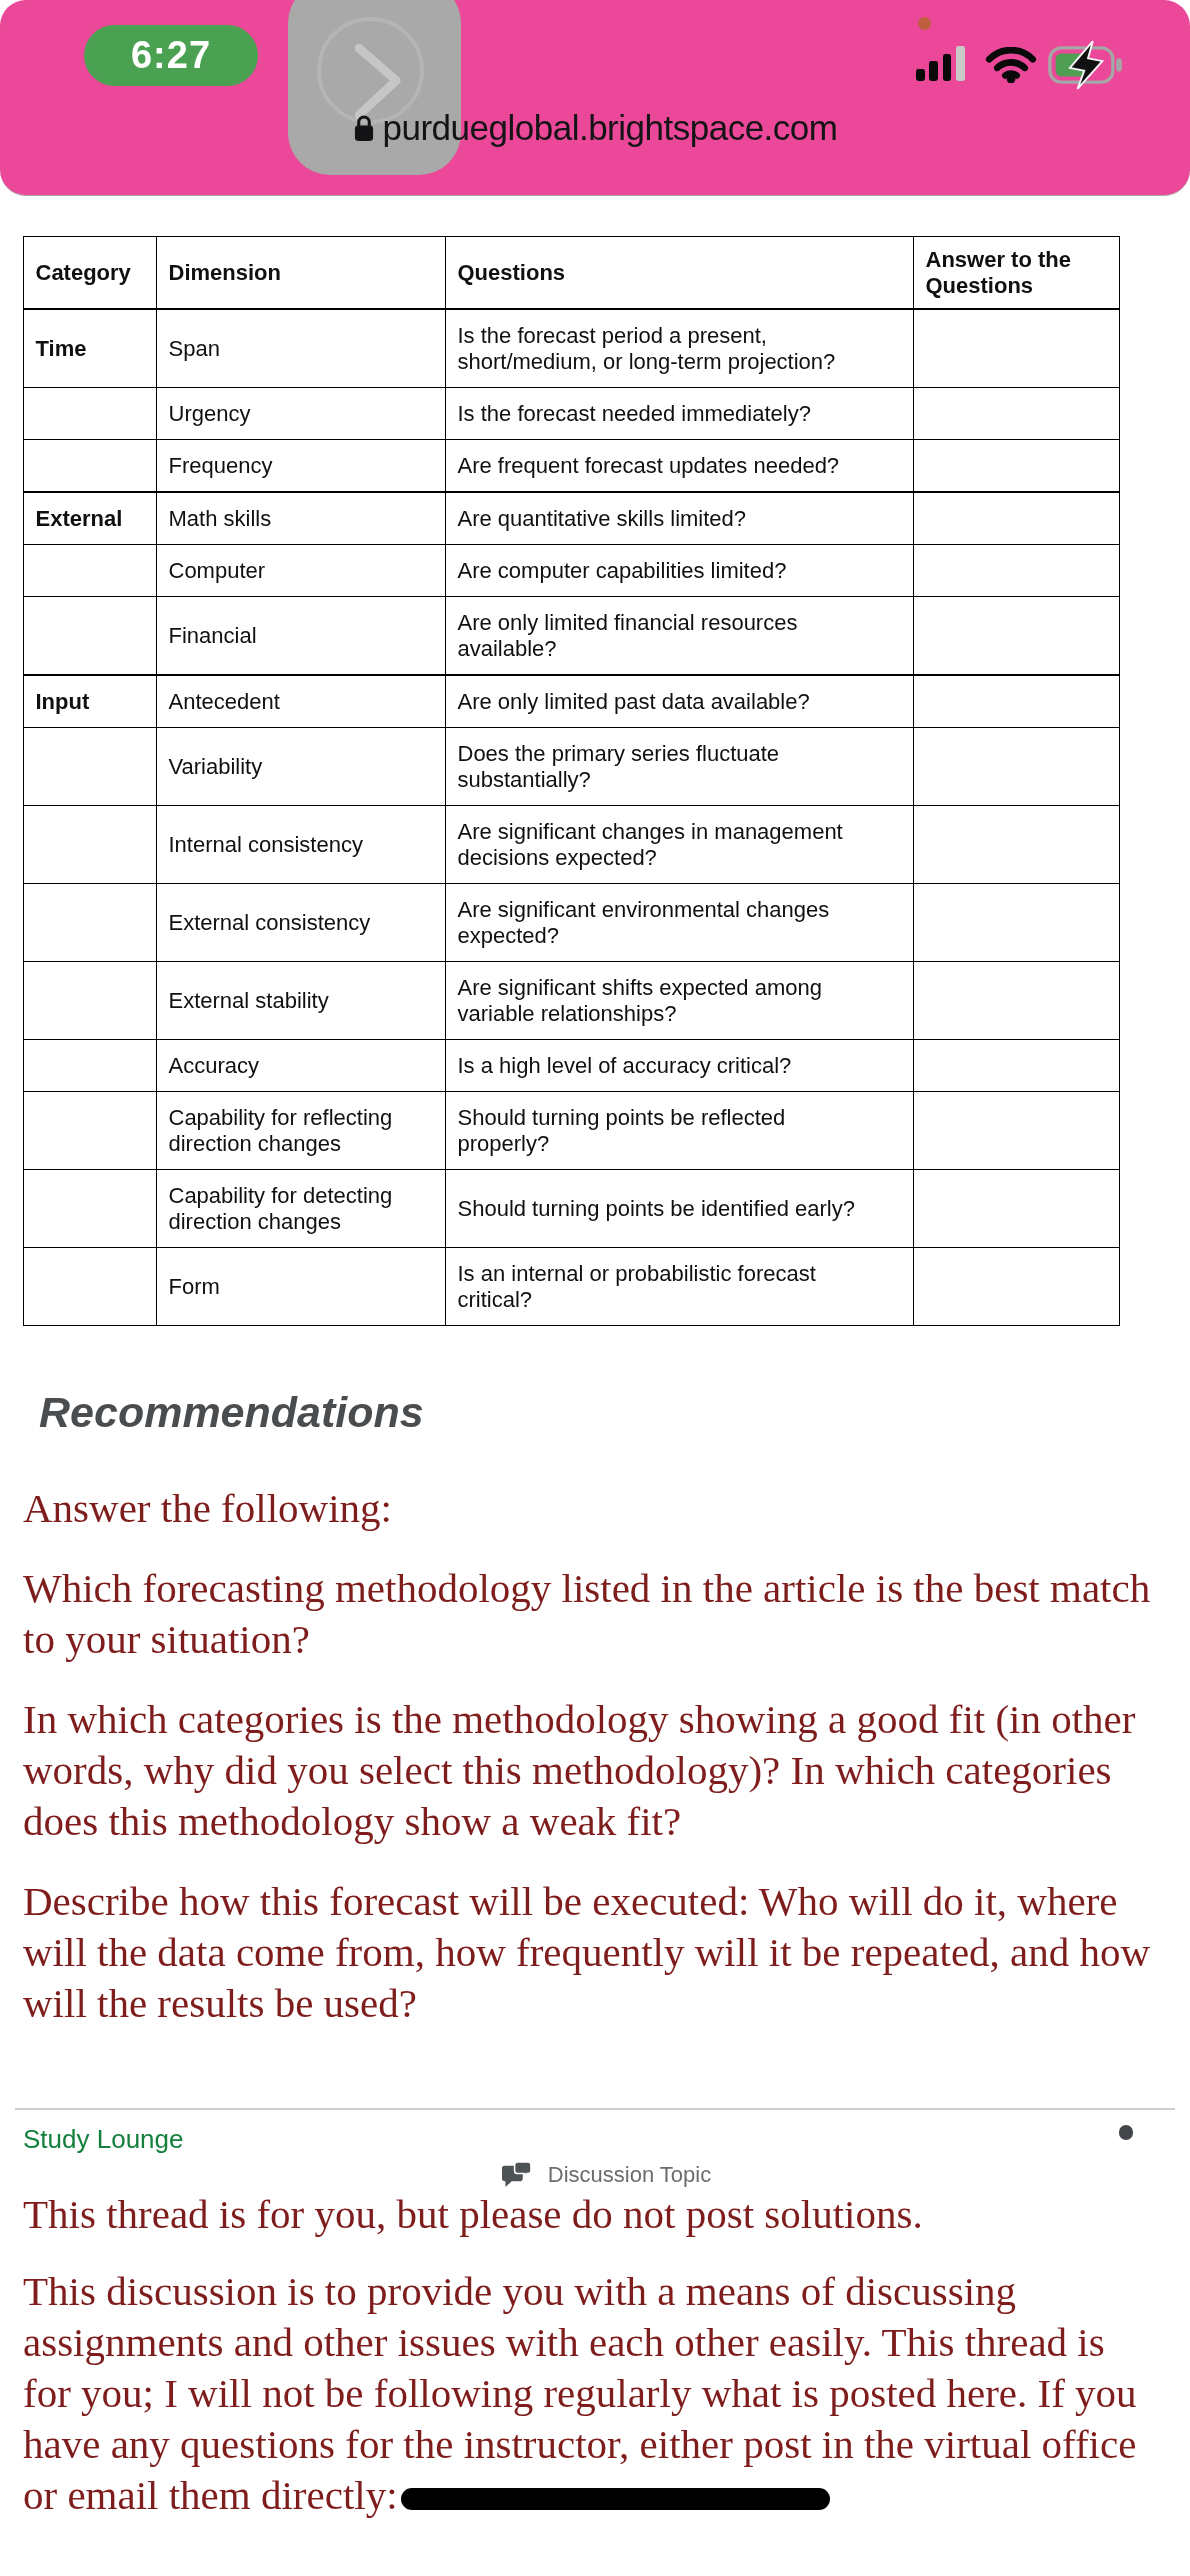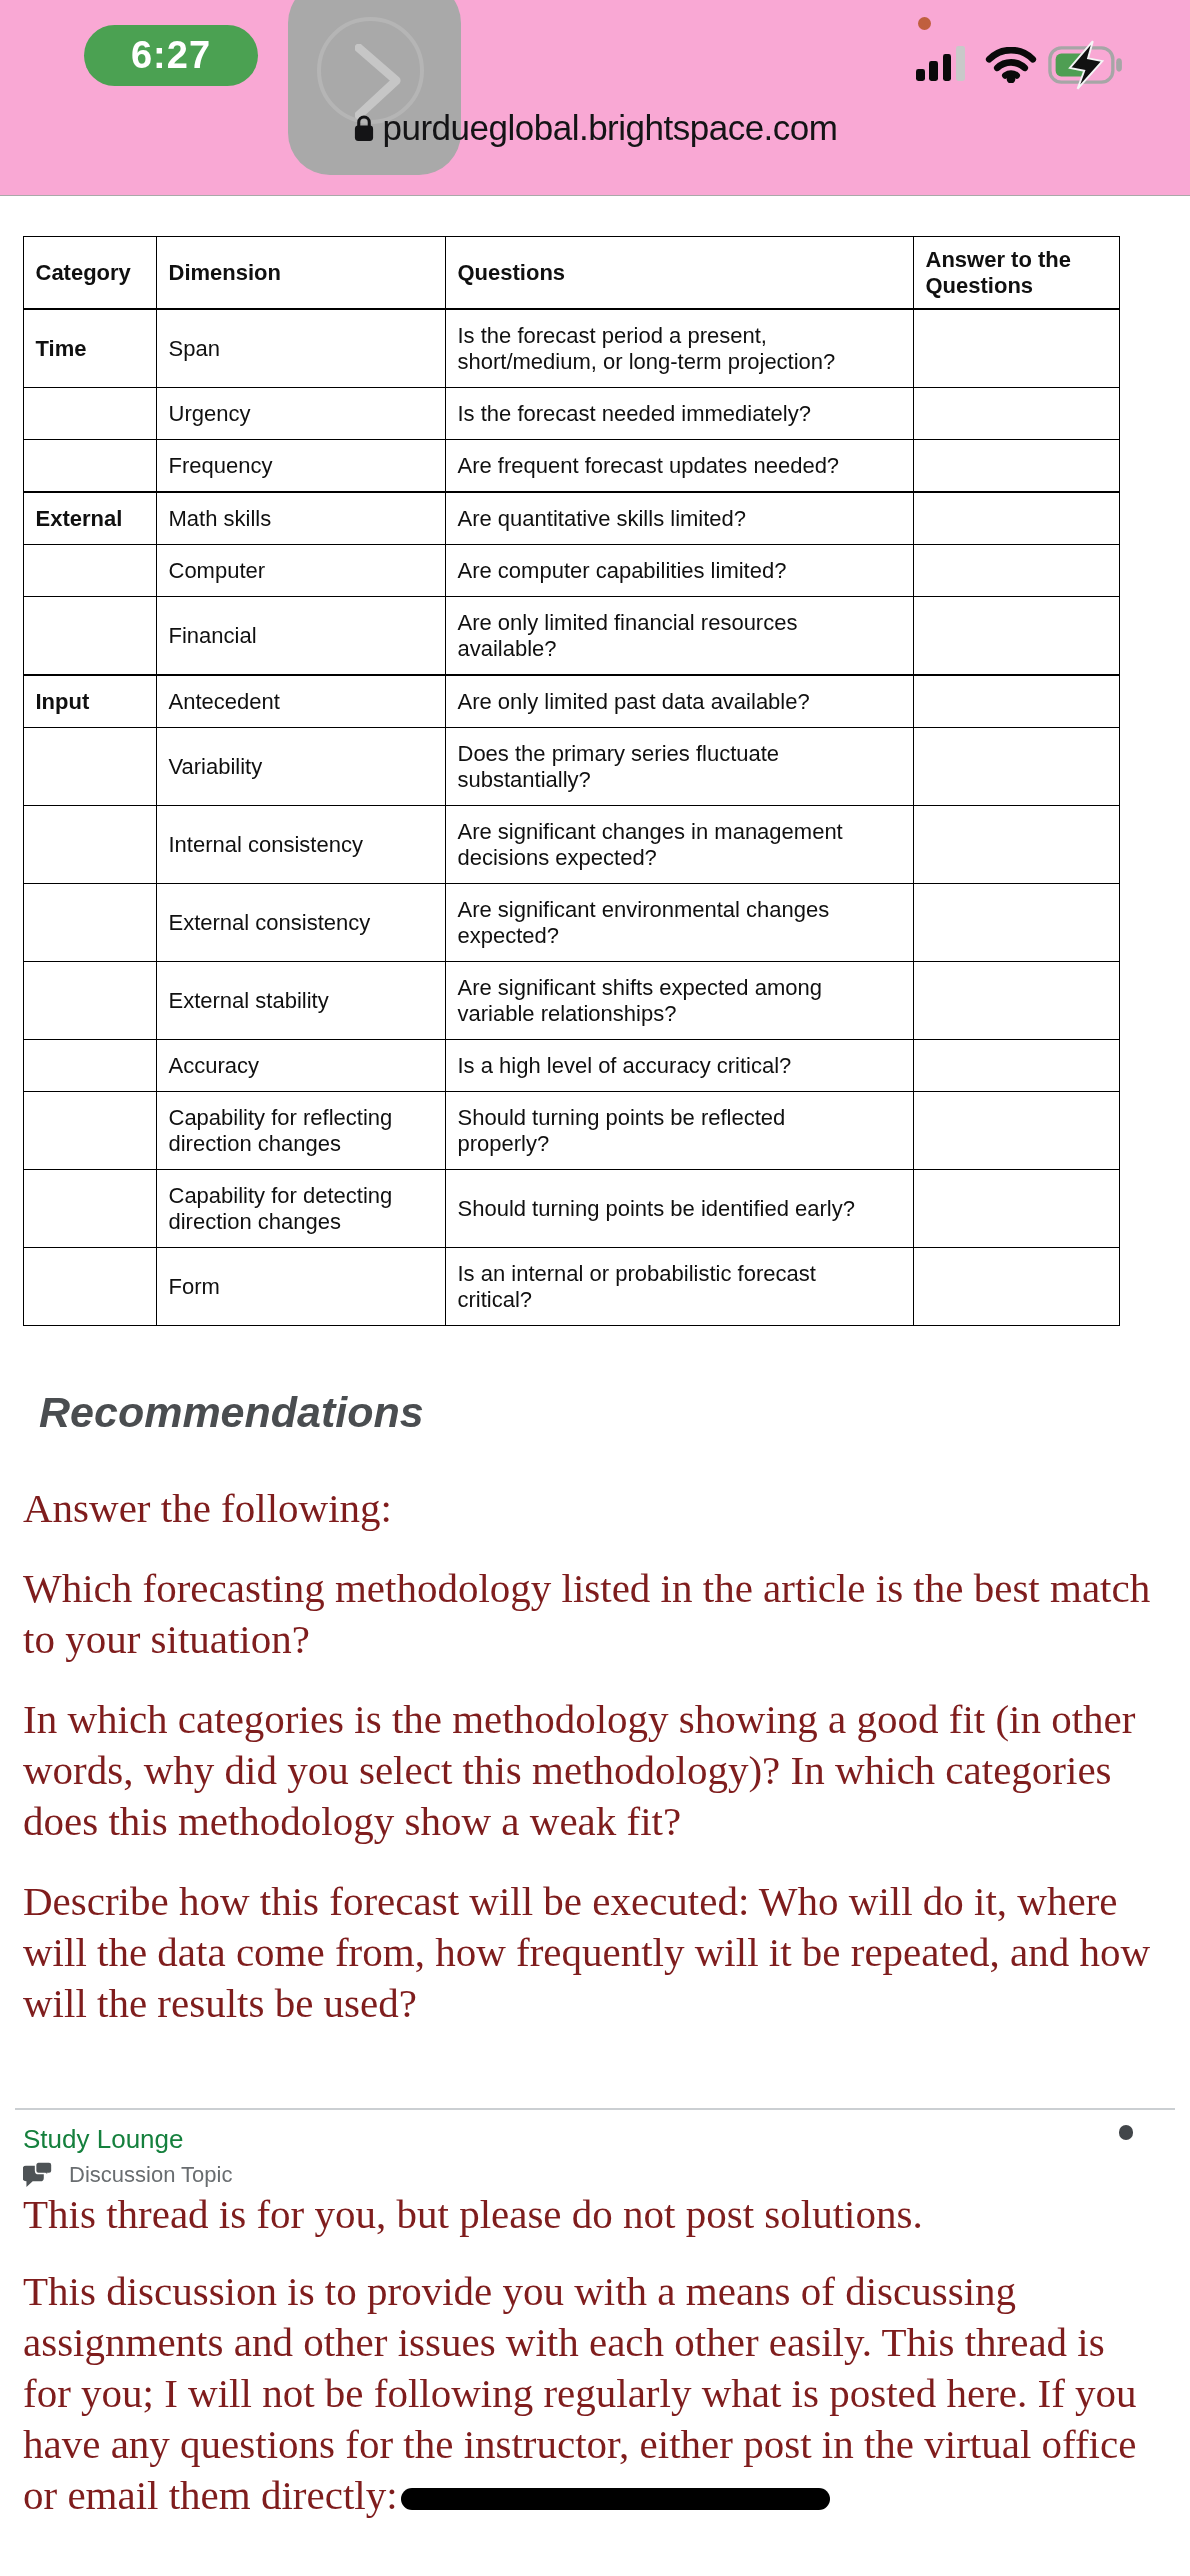--- a/index.html
+++ b/index.html
@@ -6,22 +6,22 @@
   html,body { margin:0; padding:0; }
   body {
     width:1190px; height:2576px; overflow:hidden;
     background:#ffffff;
     font-family:"Liberation Sans", sans-serif;
     position:relative;
   }
 
   
   .statusbar {
-    position:relative; height:196px; background:#f9a8d4;
-    border-bottom:1.9px solid #a9a9a9; z-index:5;
+    position:relative; height:196px; background:#ec4899;
+    border-bottom:1.9px solid #a9a9a9; z-index:5;border-radius:26px;
   }
   .time-pill {
     position:absolute; left:84px; top:25px; width:174px; height:61px;
     border-radius:31px; background:#4ba152;
     display:flex; align-items:center; justify-content:center;
     color:#ffffff; font-size:38px; font-weight:700; letter-spacing:1px;
     z-index:7;
   }
   .nav-widget {
     position:absolute; left:288px; top:-19px; width:173px; height:194px;
@@ -76,21 +76,21 @@
   p.body {
     margin:29px 0 0; font-size:41px; line-height:51px;
     color:#7f1d1d; white-space:pre;font-family:Liberation Serif, serif;
   }
   p.intro-first { margin-top:44px; }
 
   .divider { width:1160px; height:1.9px; background:#cbcfd2; margin:79px 0 0 -7.7px; }
 
   .study { position:relative; margin-top:13.4px; }
   .study-link { font-size:26px; line-height:33px; color:#15803d; text-decoration:none; display:inline-block; }
-  .study-sub { display:flex; align-items:center; gap:16px; margin-top:3.8px; height:29px; }
+  .study-sub { display:flex; align-items:center; gap:16px; margin-top:3.8px; height:29px;justify-content:center; }
   .study-sub .label { font-size:22px; color:#696d70; }
   .unread-dot {
     position:absolute; left:1096px; top:1.9px; width:14.4px; height:14.4px;
     border-radius:50%; background:#42464a;
   }
   p.thread-intro { margin-top:0; }
   p.thread-body  { margin-top:26px; }
   .redact {
     display:inline-block; width:429px; height:22px; background:#000;
     border-radius:11.5px; transform:translateY(1px); margin-left:3.8px;

